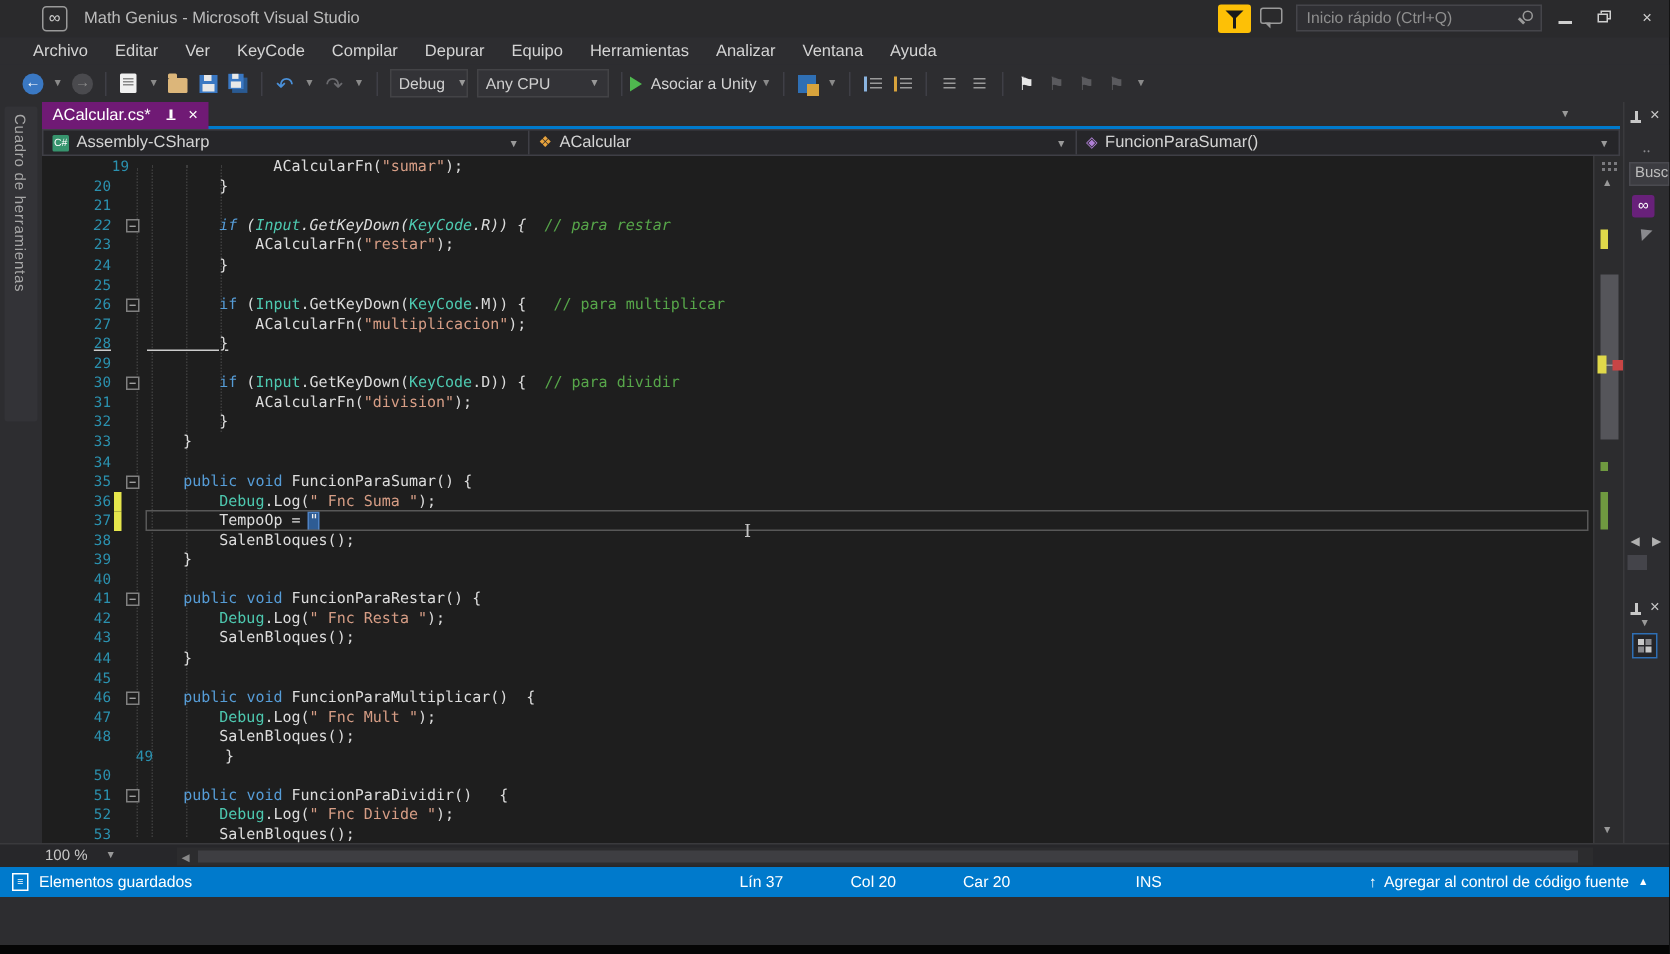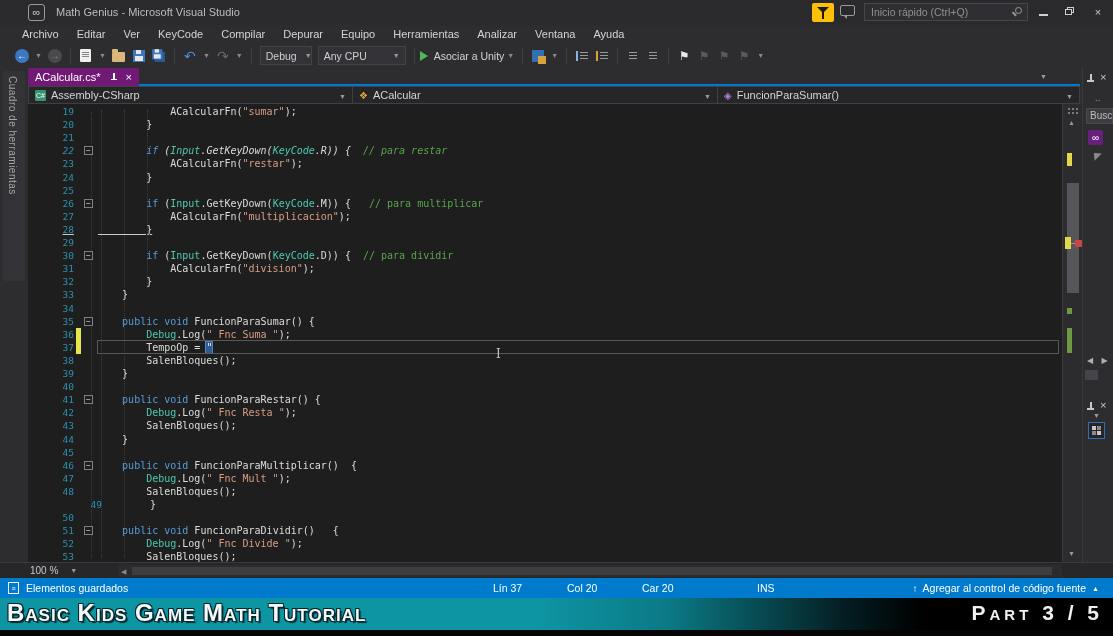--- a/index.html
+++ b/index.html
@@ -289,21 +289,21 @@
     <div id="toolbox-tab"></div>
     <div id="toolbox-label">Cuadro de herramientas</div>
   </div>
 
   <div id="editor" class="abs">
     <div class="guide" style="left:63px;  top:8px; height:446px;"></div>
     <div class="guide" style="left:73px;  top:6px; height:448px;"></div>
     <div class="guide" style="left:96px;  top:6px; height:448px;"></div>
     <div class="guide" style="left:119px; top:6px; height:178px;"></div>
     <div id="code-lines">
-        <div class="code-row" style="top: 1px;">
+        <div class="code-row" style="top: 1px; padding-left: 12px;">
           <span class="gut"></span>
           <span class="lnum">19</span>
           <span class="chg"></span>
           <span class="fold"></span>
           <span class="ctext"><span class="p">            ACalcularFn(</span><span class="s">"sumar"</span><span class="p">);</span></span>
         </div>
         <div class="code-row" style="top: 14.1px;">
           <span class="gut"></span>
           <span class="lnum">20</span>
           <span class="chg"></span>
@@ -612,19 +612,15 @@
     <div id="sb-col" class="sb">Col 20</div>
     <div id="sb-char" class="sb">Car 20</div>
     <div id="sb-ins" class="sb">INS</div>
     <div id="sb-scc" class="sb">
       <span class="up">↑</span>
       <span>Agregar al control de código fuente</span>
       <span class="tri">▲</span>
     </div>
   </div>
 
-  <div id="banner" class="abs">
-    <div id="banner-title">Basic Kids Game Math Tutorial</div>
-    <div id="banner-part">Part 3 / 5</div>
-  </div>
   <div id="bottom-black" class="abs"></div>
 
 </div>
 
 </body></html>

